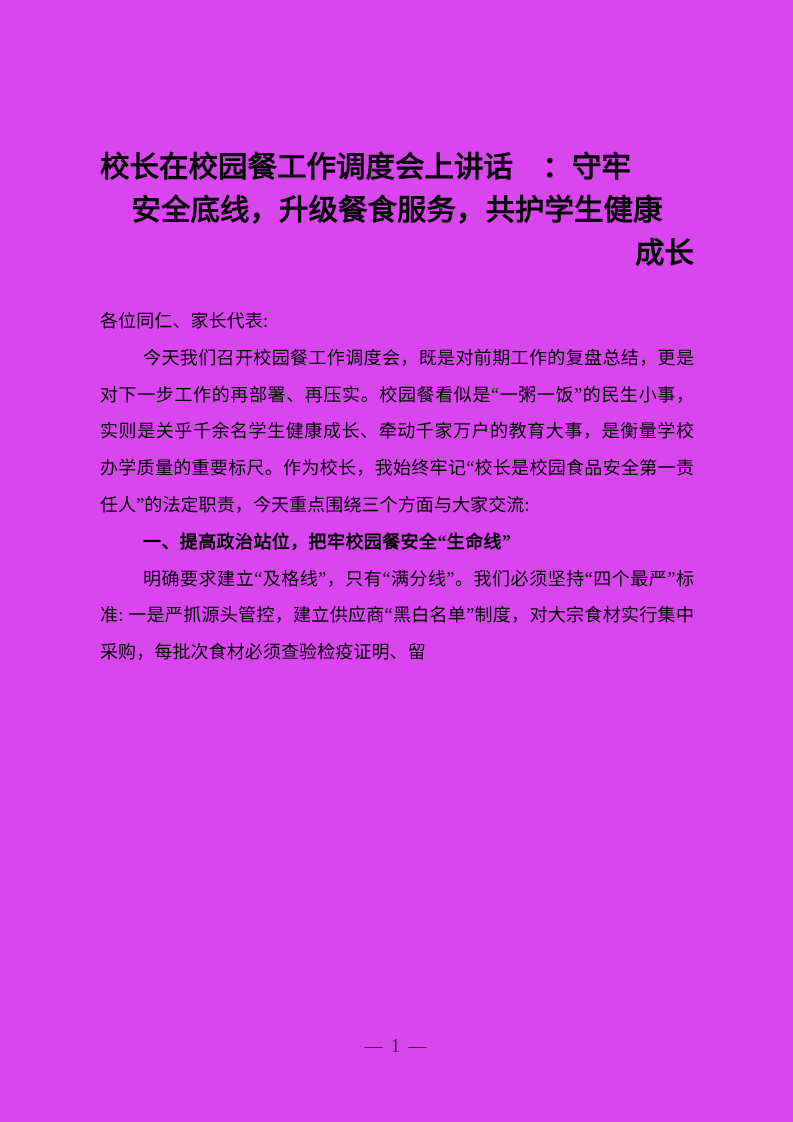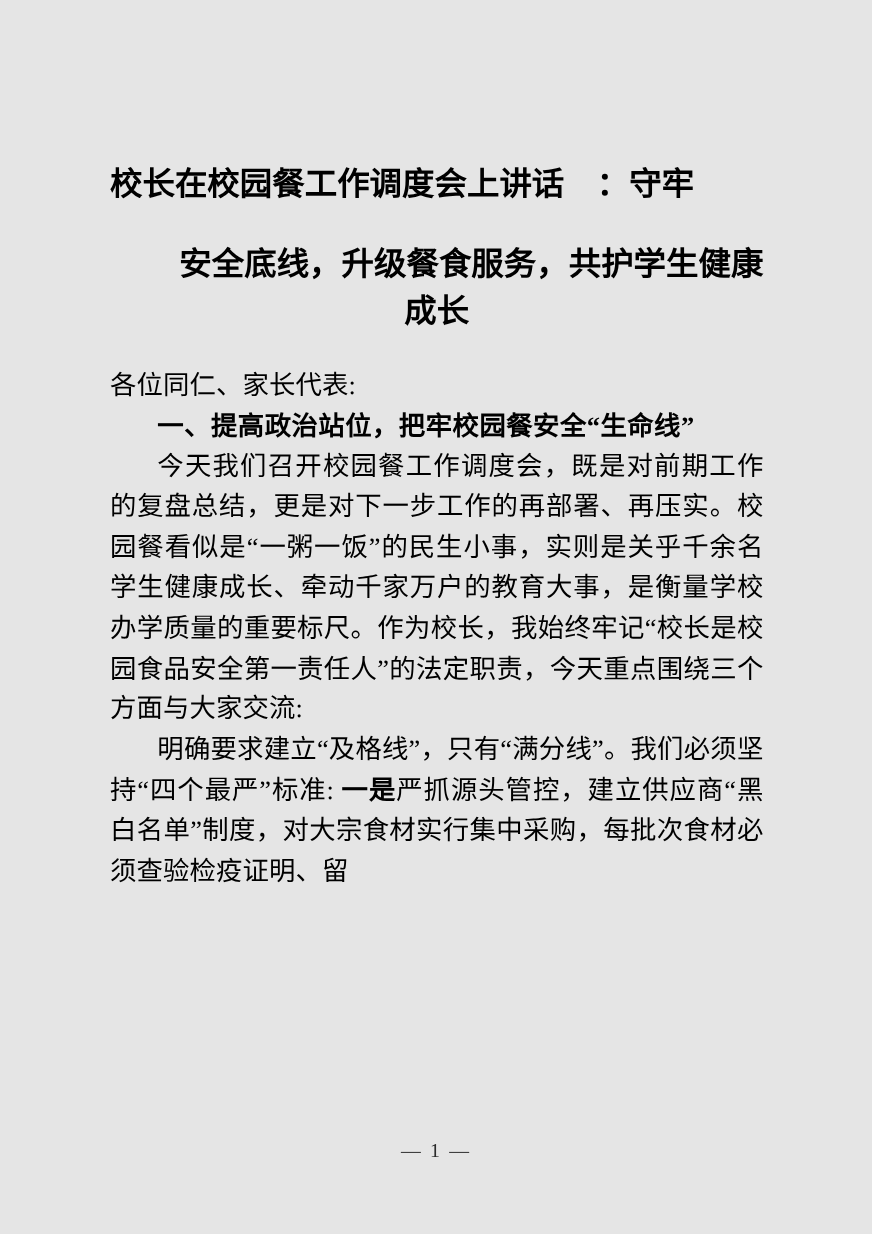--- a/index.html
+++ b/index.html
@@ -10,21 +10,21 @@
   body {
     font-family: "Liberation Serif", "DejaVu Serif", serif;
     color: #000000;
     -webkit-font-smoothing: antialiased;
   }
   .page {
     position: relative;
     width: 793px;
     height: 1122px;
     margin: 0 auto;
-    background: #e5e5e5;
+    background: #d946ef;
     overflow: hidden;
     box-sizing: border-box;
   }
   .content {
     position: absolute;
     left: 100px;
     top: 0;
     width: 594px;
   }
 
@@ -39,48 +39,48 @@
     margin: 0;
     padding-top: 146px;
     color: #000000;
     word-break: break-all;
   }
   .doc-title .t-line {
     display: block;
     white-space: pre;
   }
   .doc-title .t-line-1 { text-align: left; }
-  .doc-title .t-line-2 { text-align: right; margin-top: 30px; }
-  .doc-title .t-line-3 { text-align: center; }
+  .doc-title .t-line-2 { text-align: center; }
+  .doc-title .t-line-3 { text-align: right; }
 
   
   .body-wrap {
     margin-top: 28px;
   }
   p.para {
     font-family: "Liberation Serif", "DejaVu Serif", serif;
-    font-size: 24px;
+    font-size: 18px;
     line-height: 36.8px;
     margin: 0;
     text-align: justify;
     text-justify: inter-character;
     text-align-last: left;
     word-break: break-all;
     letter-spacing: 0.1px;
   }
   p.indent2 {
     text-indent: 43px;
   }
   p.heading {
     font-weight: bold;
     text-indent: 43px;
     letter-spacing: 0.4px;
   }
   b.strong {
-    font-weight: bold;
+    font-weight: normal;
   }
   .tight {
     letter-spacing: -0.6px;
   }
 
   
   .page-footer {
     position: absolute;
     left: 0;
     right: 0;
@@ -103,23 +103,23 @@
       <span class="t-line t-line-1">校长在校园餐工作调度会上讲话　：守牢</span>
       <span class="t-line t-line-2">安全底线，升级餐食服务，共护学生健康</span>
       <span class="t-line t-line-3">成长</span>
     </h1>
 
     <div class="body-wrap">
 
       <p class="para">各位同仁、家长代表:</p>
 
 
+      <p class="para indent2">今天我们召开校园餐工作调度会，既是对前期工作的复盘总结，更是对下一步工作的再部署、再压实。校园餐看似是“一粥一饭”的民生小事，实则是关乎千余名学生健康成长、牵动千家万户的教育大事，是衡量学校办学质量的重要标尺。作为校长，我始终牢记“校长是校园食品安全第一责任人”的法定职责，今天重点围绕三个方面与大家交流:</p>
+
       <p class="para heading">一、提高政治站位，把牢校园餐安全“生命线”</p>
-
-      <p class="para indent2">今天我们召开校园餐工作调度会，既是对前期工作的复盘总结，更是对下一步工作的再部署、再压实。校园餐看似是“一粥一饭”的民生小事，实则是关乎千余名学生健康成长、牵动千家万户的教育大事，是衡量学校办学质量的重要标尺。作为校长，我始终牢记“校长是校园食品安全第一责任人”的法定职责，今天重点围绕三个方面与大家交流:</p>
 
 
       <p class="para indent2">
         <span>明确要求建立“及格线”，只有“满分线”。我们必须坚持“四个最严”标准: </span><b class="strong">一是</b><span>严抓源头管控，建立供应商“黑白名单”制度，对大宗食材实行集中采购，每批次食材必须查验检疫证明、留</span>
       </p>
 
     </div>
   </div>
 
   <div class="page-footer">

